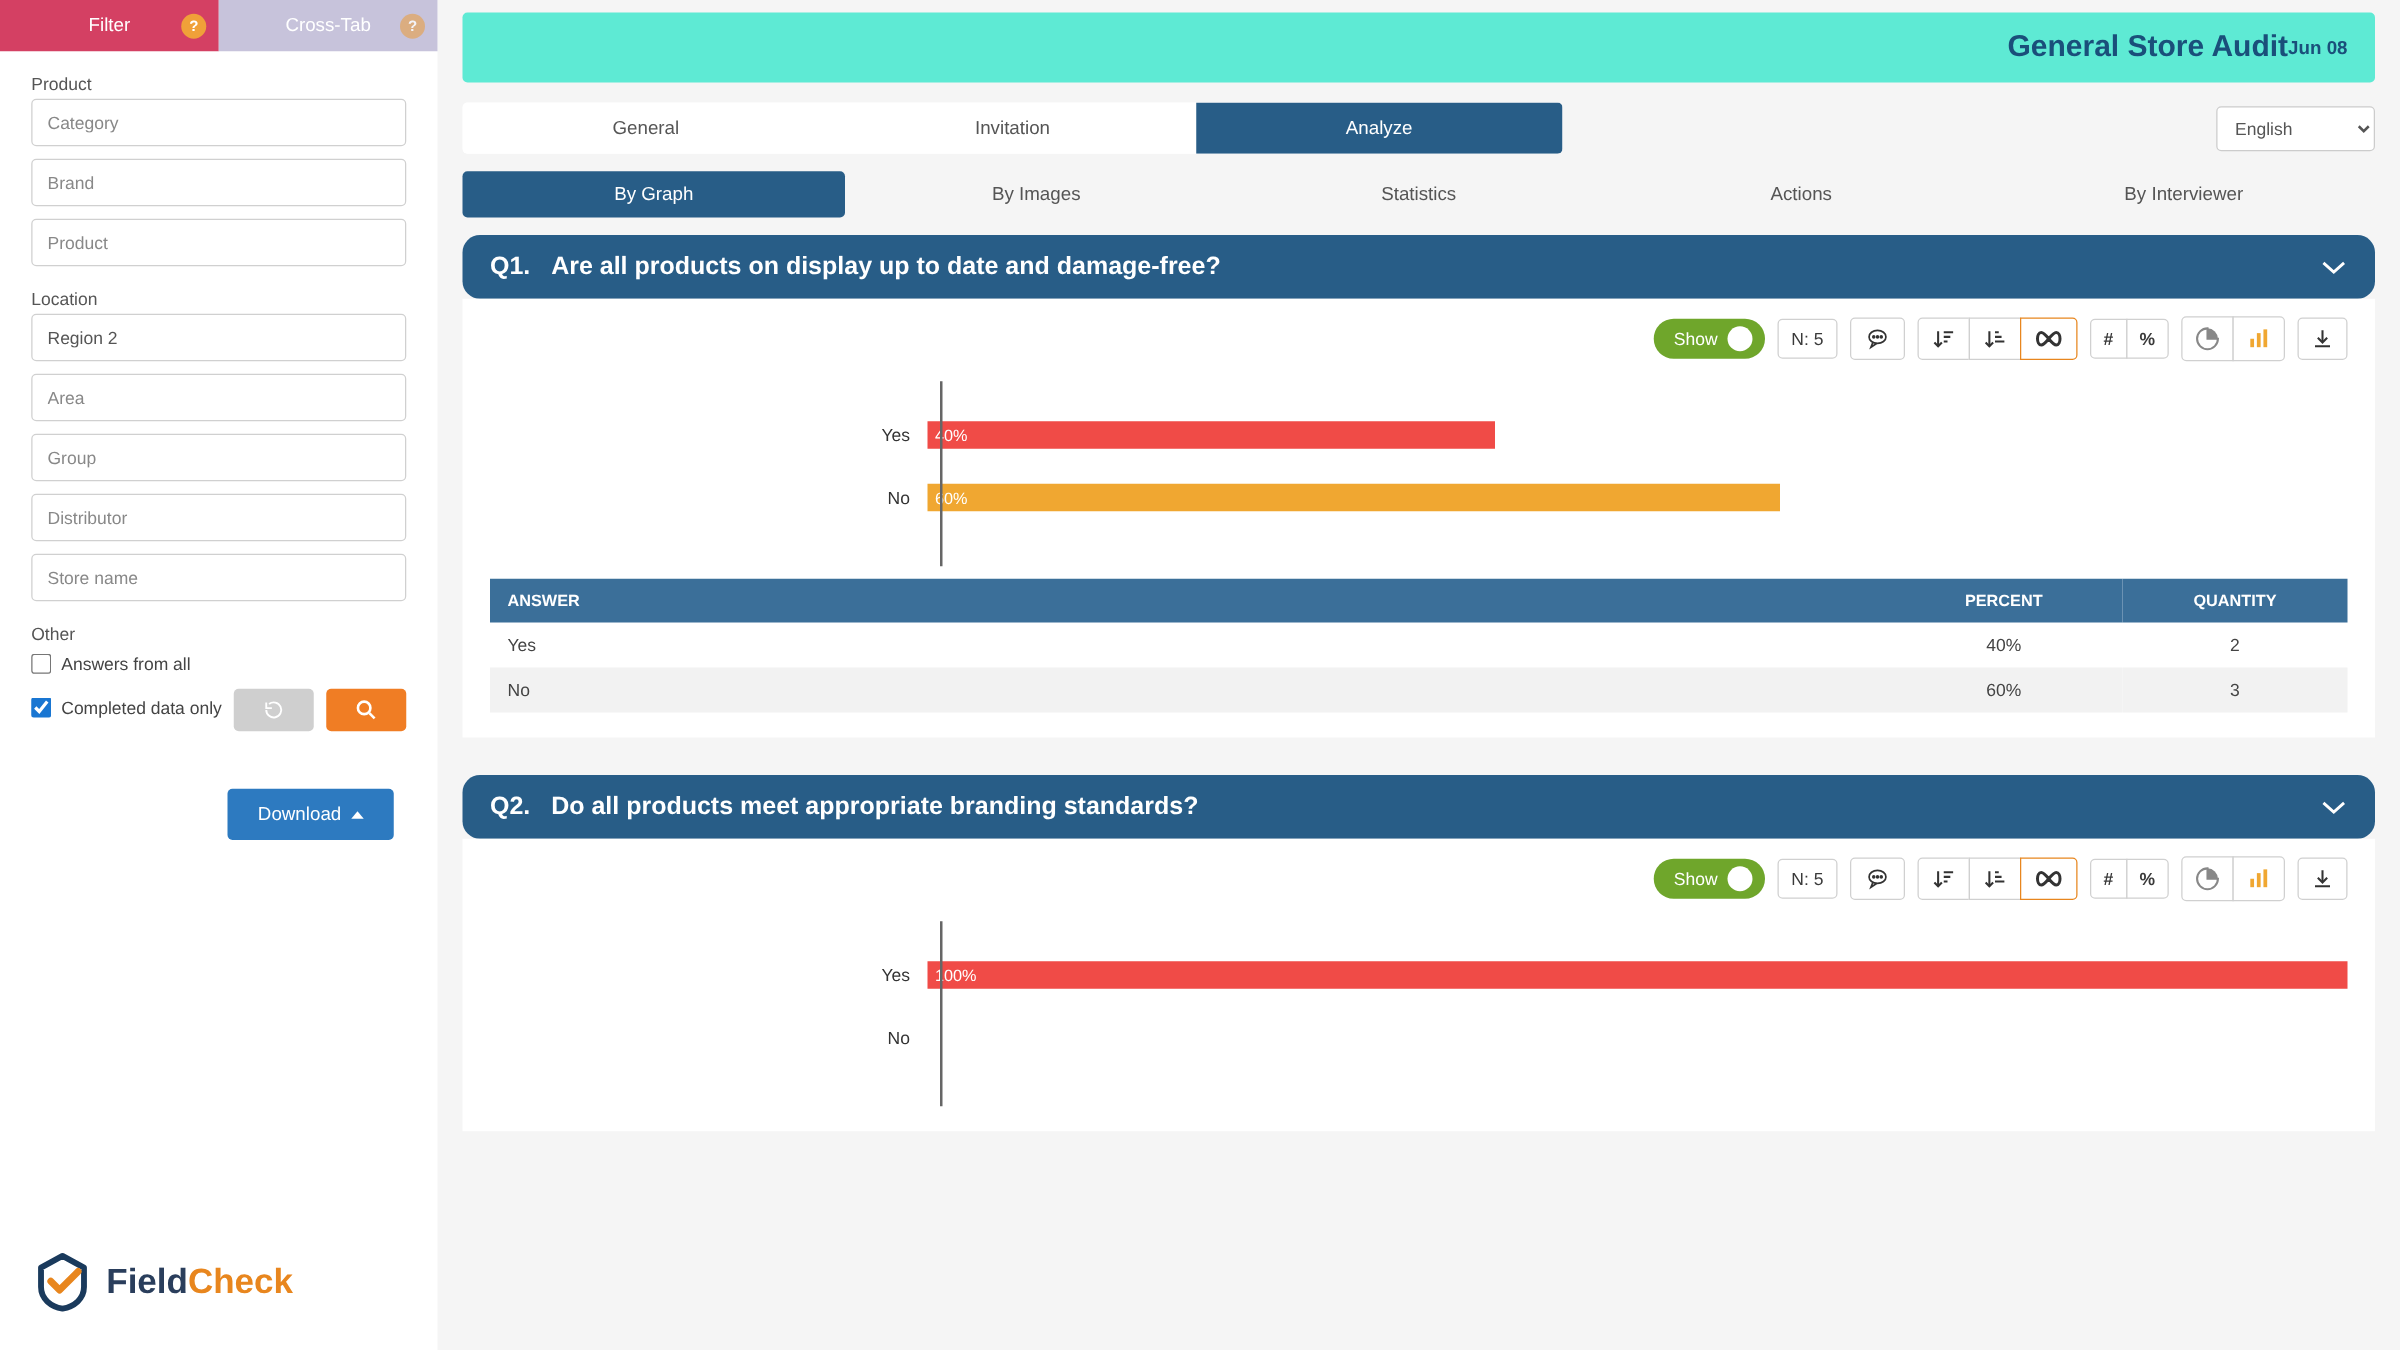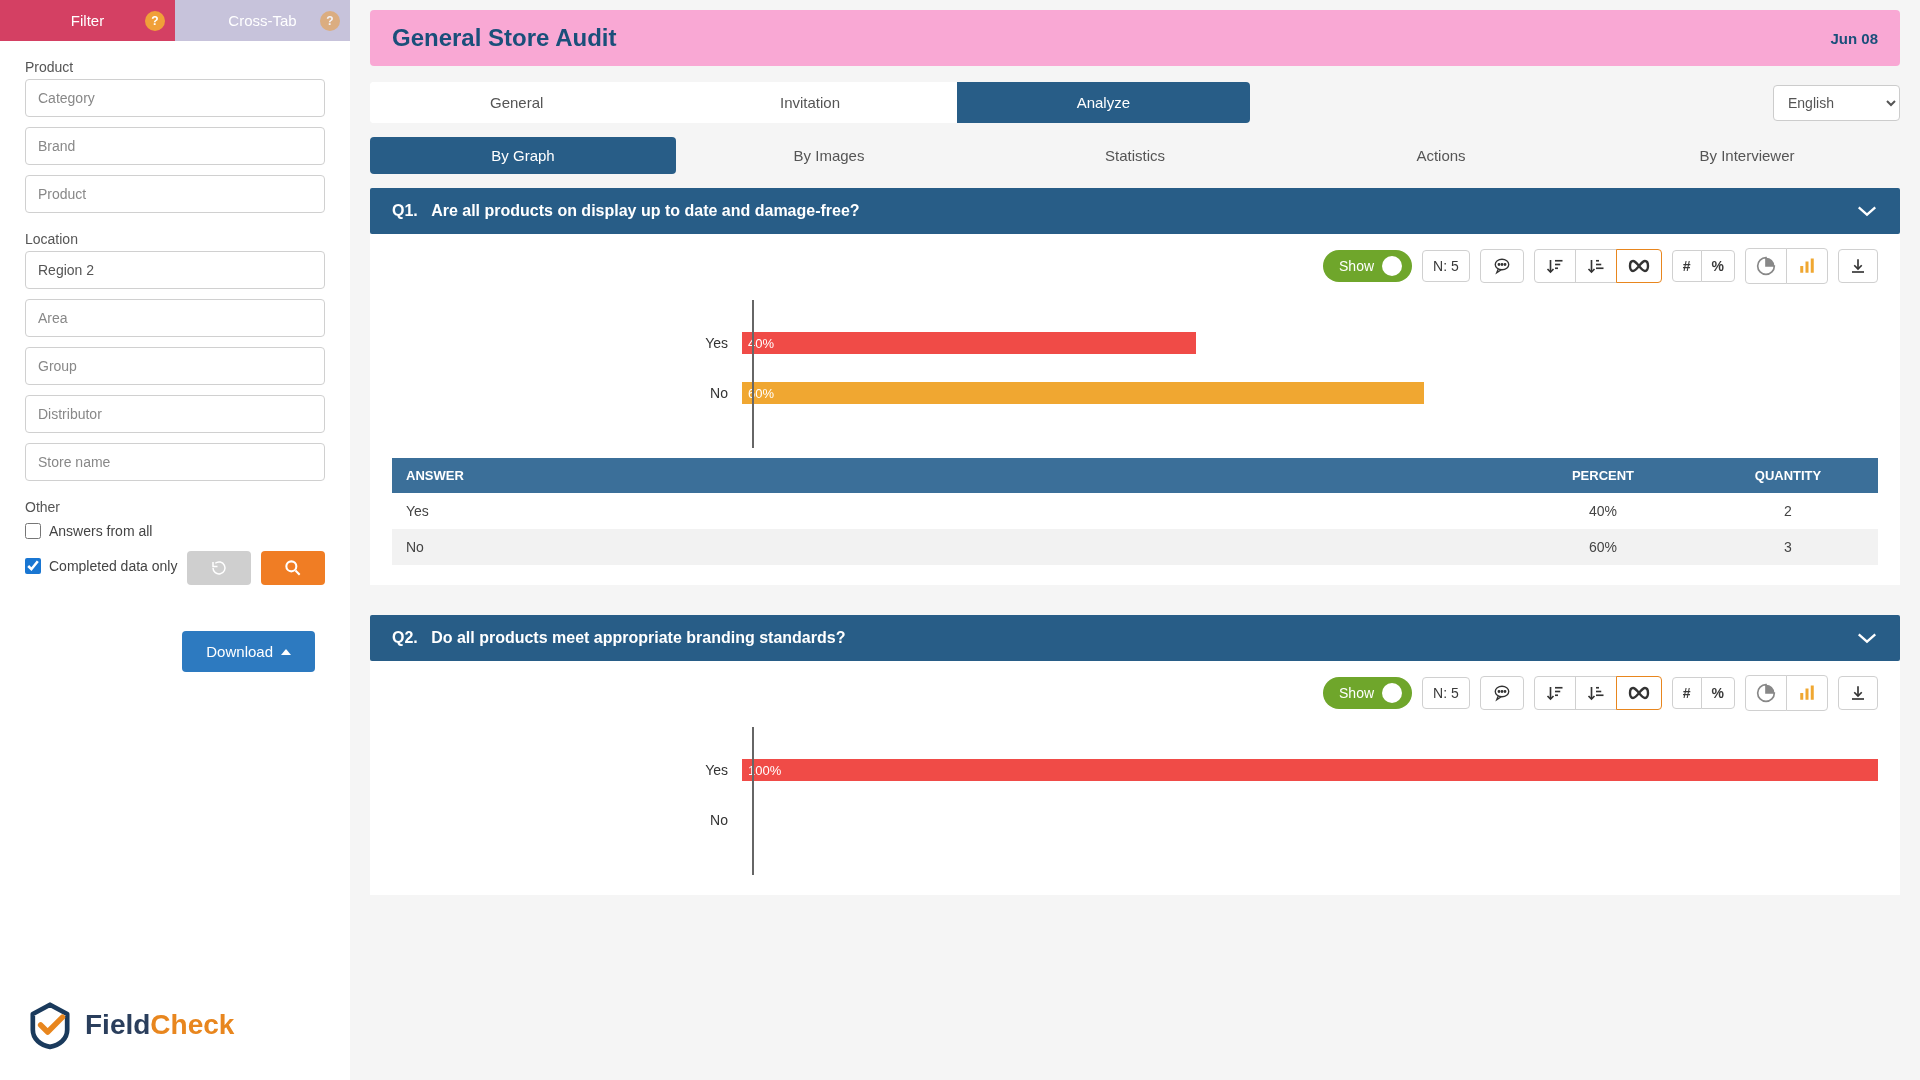--- a/index.html
+++ b/index.html
@@ -33,37 +33,37 @@
 .caret-up { width: 0; height: 0; border-left: 5px solid transparent; border-right: 5px solid transparent; border-bottom: 6px solid #fff; }
 
 .logo-wrap { margin-top: auto; padding: 30px 25px; display: flex; align-items: center; gap: 10px; }
 .logo-mark { width: 50px; height: 50px; }
 .logo-text { font-size: 28px; font-weight: 600; }
 .logo-text .field-word { color: #2a3e5c; }
 .logo-text .check-word { color: #e8861e; }
 
 
 .main { flex: 1; padding: 10px 20px 20px 20px; }
-.page-header { background: #f9a8d4; border-radius: 4px; padding: 14px 22px; display: flex; justify-content: space-between; align-items: center; margin-bottom: 16px; }
+.page-header { background: #5eead4; border-radius: 4px; padding: 14px 22px; display: flex; justify-content: flex-end; align-items: center; margin-bottom: 16px; }
 .page-title { color: #1a4f7a; font-size: 24px; font-weight: 700; }
 .page-date { color: #1a4f7a; font-size: 15px; font-weight: 700; }
 
 .nav-row { display: flex; align-items: center; gap: 16px; margin-bottom: 14px; }
 .main-tabs { display: flex; background: #fff; border-radius: 4px; overflow: hidden; flex: 1; max-width: 880px; }
 .main-tab { flex: 1; text-align: center; padding: 12px 8px; cursor: pointer; background: #fff; color: #555; font-size: 15px; }
 .main-tab.active { background: #285d87; color: #fff; }
 .lang-select { margin-left: auto; width: 127px; padding: 8px 10px; border: 1px solid #ccc; border-radius: 4px; background: #fff; font-size: 14px; color: #555; }
 
 .sub-tabs { display: flex; margin-bottom: 14px; }
 .sub-tab { flex: 1; text-align: center; padding: 10px 8px; cursor: pointer; color: #555; font-size: 15px; }
 .sub-tab.active { background: #285d87; color: #fff; border-radius: 4px; }
 
 
 .q-panel { margin-bottom: 30px; }
-.q-header { background: #285d87; color: #fff; padding: 14px 22px; display: flex; justify-content: space-between; align-items: center; font-size: 16px; font-weight: 600; border-radius: 2px; }
+.q-header { background: #285d87; color: #fff; padding: 14px 22px; display: flex; justify-content: space-between; align-items: center; font-size: 20px; font-weight: 600; border-radius: 14px; }
 .q-header .chev { font-size: 22px; }
 .q-body { background: #fff; padding: 14px 22px 20px; }
 .q-toolbar { display: flex; justify-content: flex-end; align-items: center; gap: 10px; margin-bottom: 16px; flex-wrap: wrap; }
 .toggle { background: #6fa62b; color: #fff; border-radius: 18px; padding: 6px 10px 6px 16px; display: flex; align-items: center; gap: 8px; border:none; cursor:pointer; font-size:14px; }
 .toggle-knob { width: 20px; height: 20px; background: #fff; border-radius: 50%; }
 .tb-btn { border: 1px solid #d0d0d0; background: #fff; border-radius: 4px; padding: 7px 10px; cursor: pointer; color: #3a3a3a; font-size: 14px; display:flex; align-items:center; justify-content:center; min-height:32px; }
 .tb-btn.active { border-color: #e8861e; }
 .tb-group { display: flex; gap: 0; }
 .tb-group .tb-btn { border-radius: 0; margin-left: -1px; }
 .tb-group .tb-btn:first-child { border-top-left-radius: 4px; border-bottom-left-radius: 4px; margin-left: 0; }

